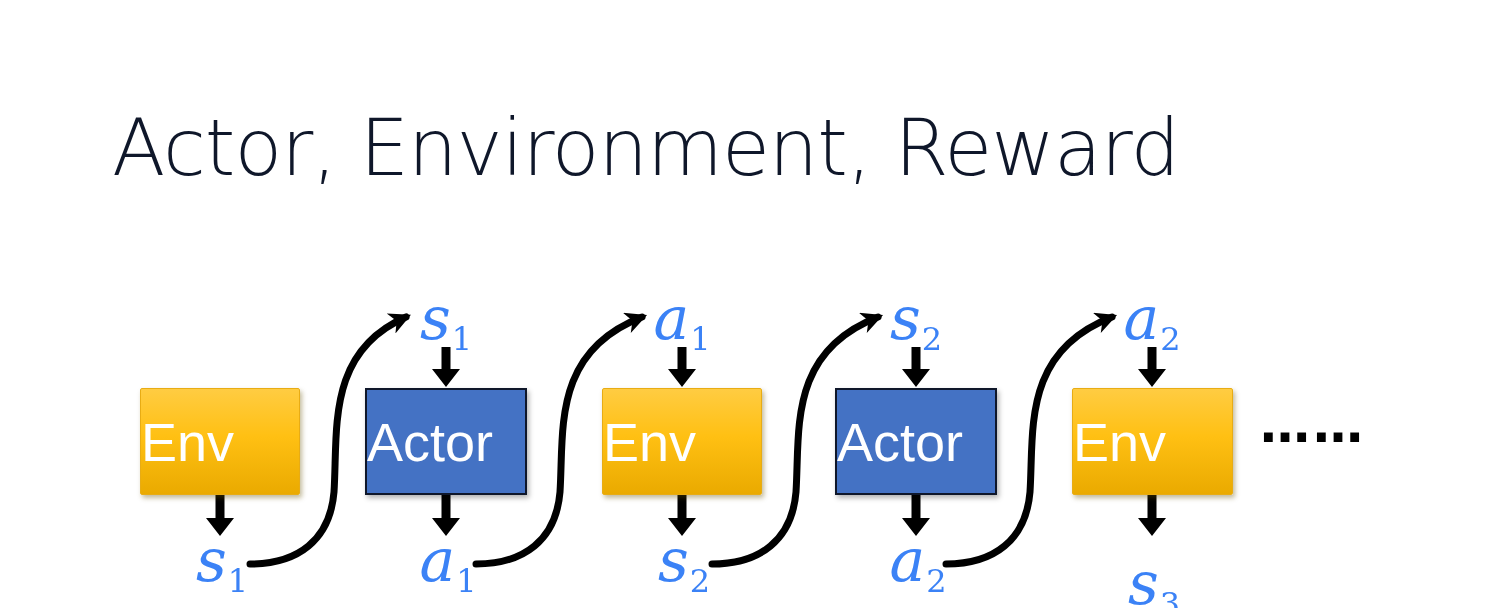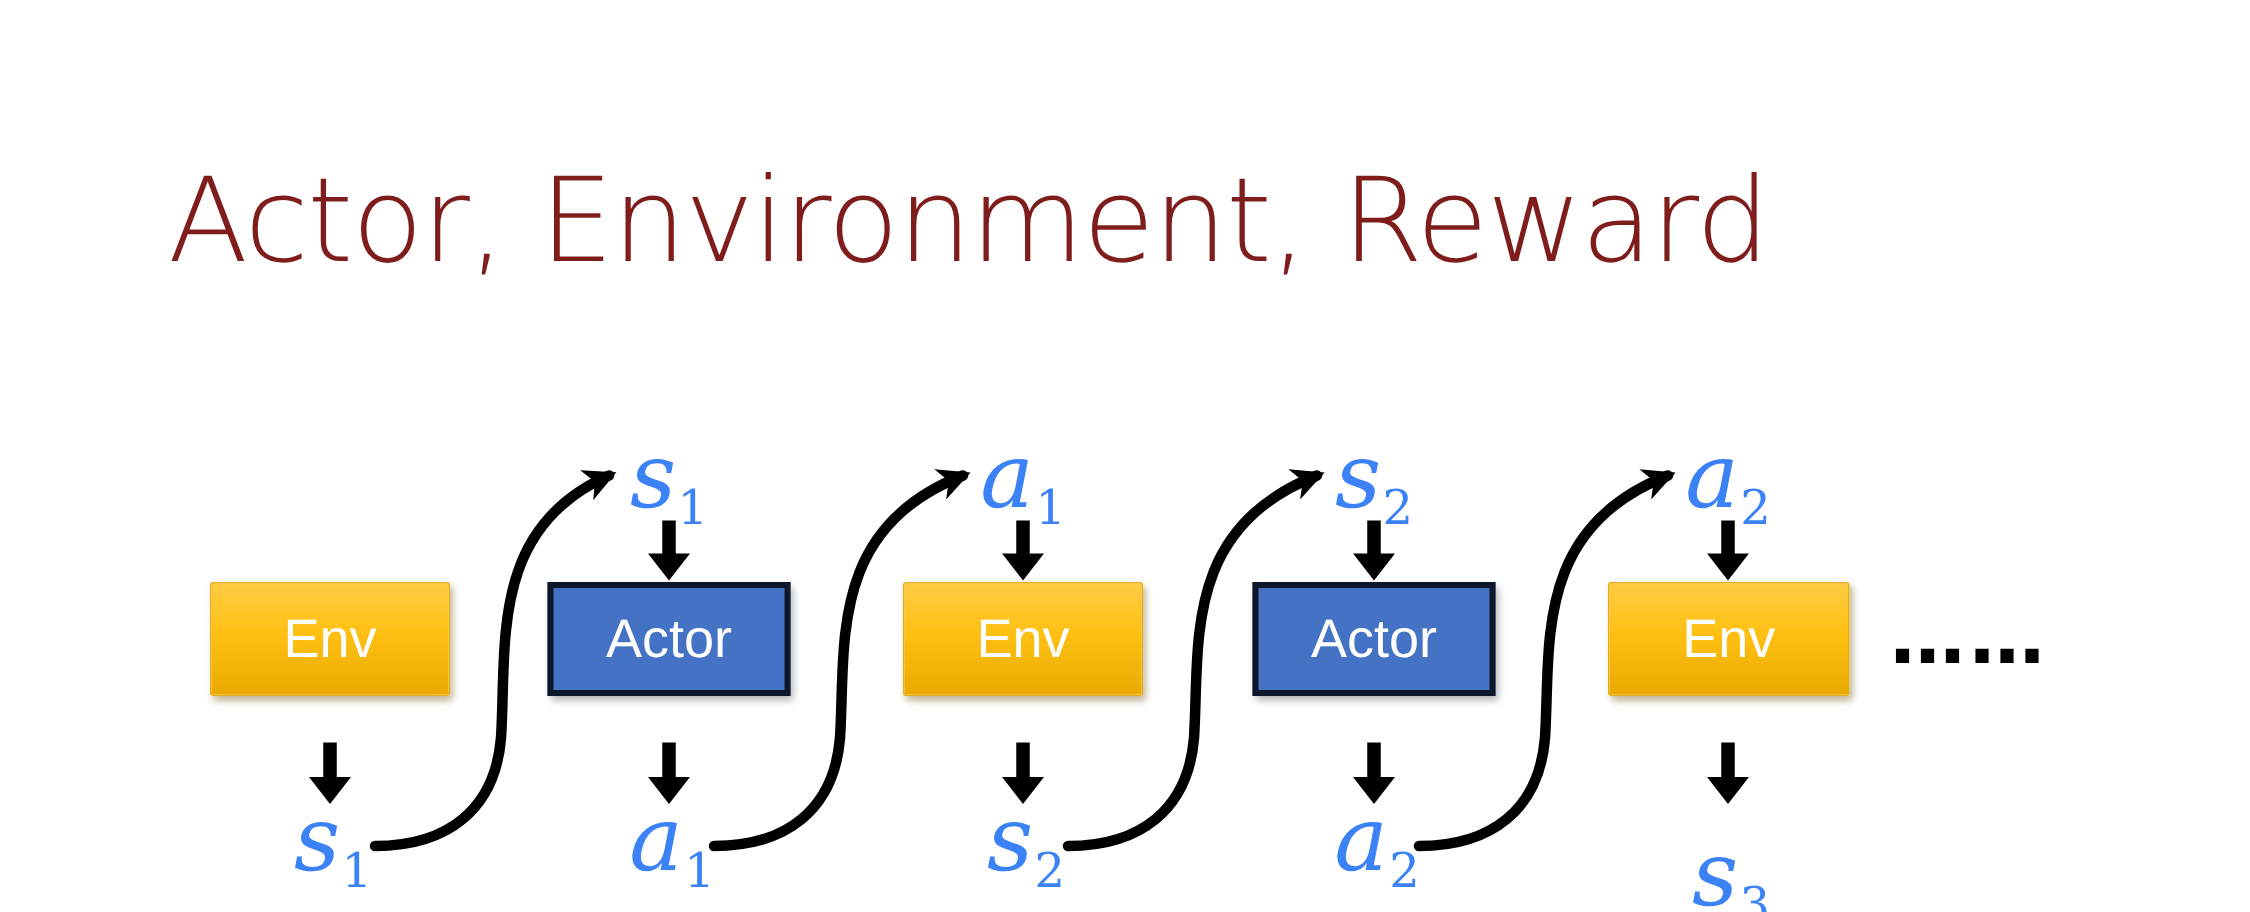--- a/index.html
+++ b/index.html
@@ -5,35 +5,35 @@
   html,body { margin:0; padding:0; background:#fff; }
   .slide {
     position:relative; width:1500px; height:608px;
     background:#ffffff; overflow:hidden;
     font-family:"Liberation Sans", sans-serif;
   }
   .slide-title {
     position:absolute; left:112px; top:104px; margin:0;
     font-family:"DejaVu Sans","Liberation Sans",sans-serif;
     font-weight:200; font-size:78px; line-height:1.15;
-    letter-spacing:-1px; color:#7f1d1d; white-space:nowrap;
+    letter-spacing:-1px; color:#0f172a; white-space:nowrap;
   }
   .box {
-    position:absolute; top:388px; height:76px;
-    display:flex; align-items:center; justify-content:center;
-    color:#ffffff; font-size:36px; line-height:1;
+    position:absolute; top:388px; height:107px;
+    display:flex; align-items:center; 
+    color:#ffffff; font-size:54px; line-height:1;
     box-sizing:border-box;
   }
   .box.env {
     background:linear-gradient(180deg,#FFCC42 0%,#FFC013 45%,#EAAA00 100%);
     border:1px solid #E8AC14; border-radius:2px;
     box-shadow:2px 3px 5px rgba(100,80,0,0.40);
   }
   .box.actor {
-    background:#4472C4; border:4px solid #0f172a;
+    background:#4472C4; border:2px solid #0f172a;
     box-shadow:2px 3px 5px rgba(0,0,0,0.30);
   }
   .mathlabel {
     position:absolute; transform:translateX(-50%);
     font-family:"DejaVu Serif","Liberation Serif",serif;
     font-style:italic; font-size:60px; line-height:1; color:#3b82f6;
     white-space:nowrap;
   }
   .mathlabel .msub {
     font-style:normal; font-size:32px; vertical-align:-11px; margin-left:1px;

